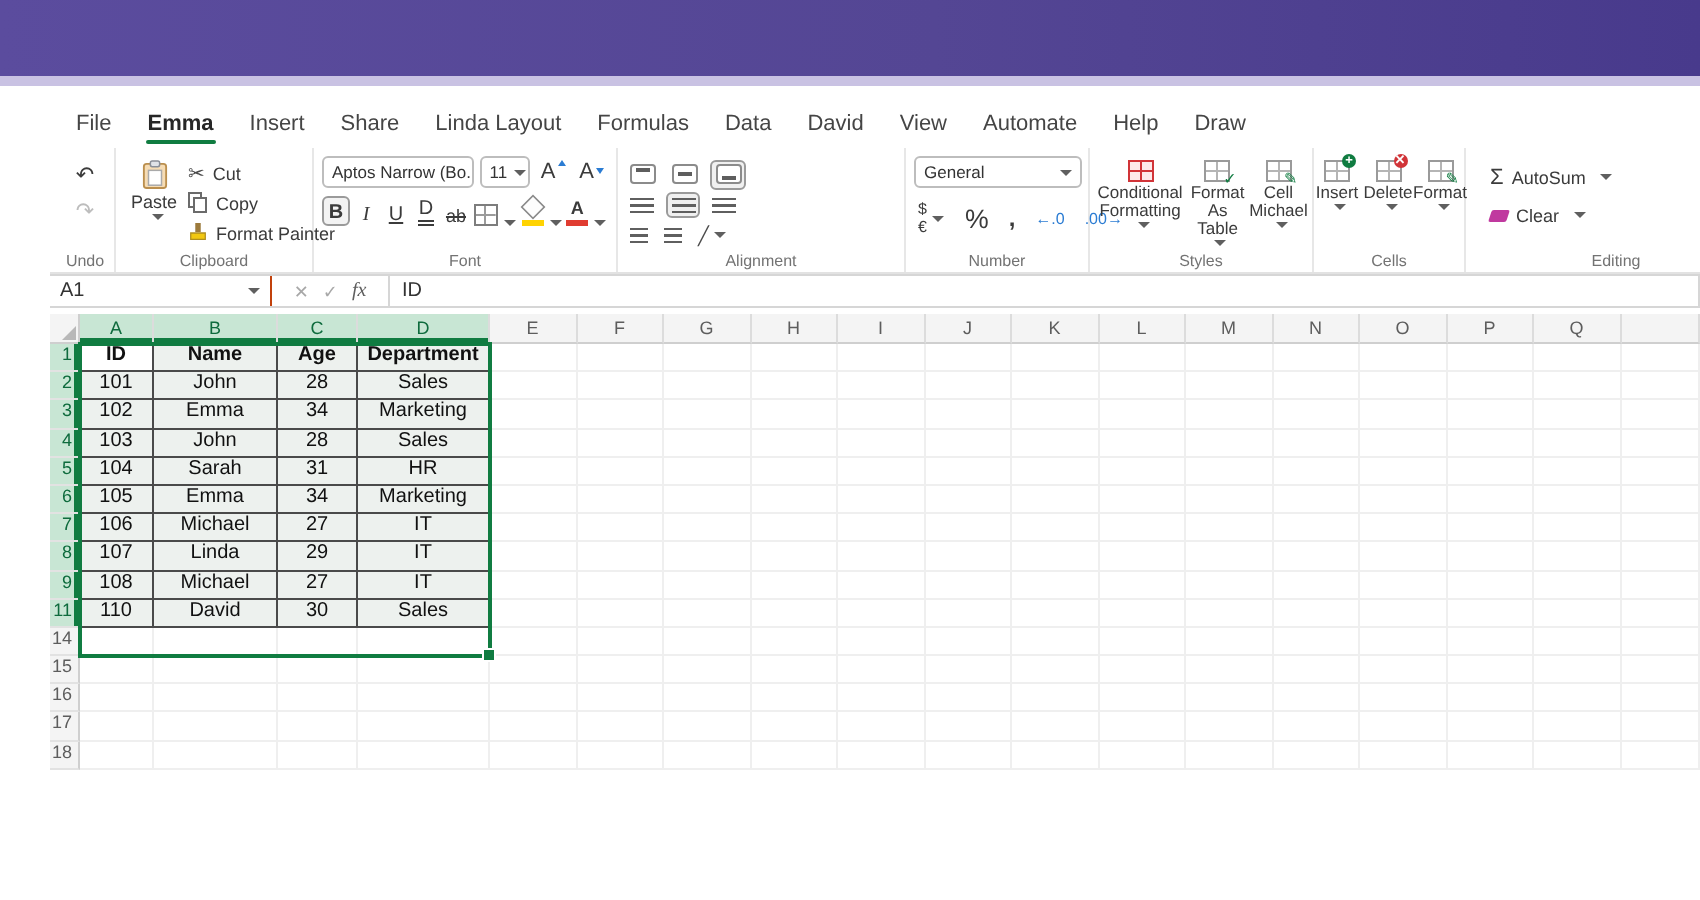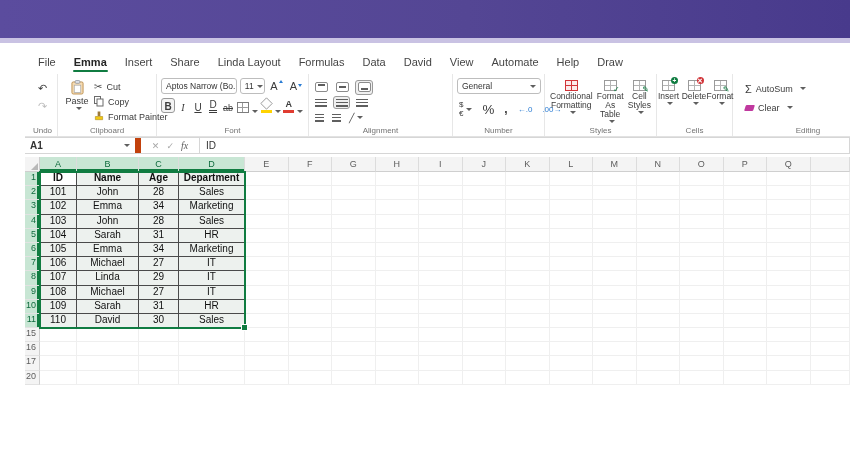--- a/index.html
+++ b/index.html
@@ -111,21 +111,21 @@
   .badge.r{background:#d13438;}
 
   
   .g-edit{width:150px;border-right:none;}
   .editcol{display:flex;flex-direction:column;gap:6px;padding-top:4px;padding-left:6px;}
   .sig{font-size:11px;}
   .eraser{display:inline-block;width:9px;height:6px;background:#c0399f;border-radius:1px;transform:skewX(-18deg);}
 
   
   .fbar{position:absolute;left:0;right:0;top:87px;height:17px;display:flex;align-items:stretch;border:1px solid #d6d6d6;border-left:none;background:#fff;box-sizing:border-box;}
-  .namebox{width:100px;display:flex;align-items:center;justify-content:space-between;padding:0 5px;border-right:6px solid #c2410c;font-size:10px;color:#333;font-weight:bold;}
+  .namebox{width:100px;display:flex;align-items:center;justify-content:space-between;padding:0 5px;border-right:1px solid #c2410c;font-size:10px;color:#333;}
   .fbicons{width:58px;display:flex;align-items:center;gap:7px;justify-content:center;border-right:1px solid #d6d6d6;color:#a8a8a8;font-size:9px;}
   .fx{font-style:italic;font-family:"Liberation Serif",serif;color:#5f5f5f;font-size:10px;}
   .fcontent{flex:1;display:flex;align-items:center;padding-left:6px;font-size:10px;color:#333;}
 
   
   .grid{position:absolute;left:0;right:0;top:107px;bottom:0;background:#fff;}
   .grow{display:flex;}
   .gcell{box-sizing:border-box;flex:0 0 auto;overflow:hidden;white-space:nowrap;}
   .corner{background:#f4f4f4;border-right:1px solid #cfcfcf;border-bottom:1px solid #cfcfcf;position:relative;}
   .corner::after{content:"";position:absolute;right:1px;bottom:1px;width:0;height:0;border-left:7px solid transparent;border-bottom:7px solid #b8b8b8;}
@@ -356,21 +356,21 @@
             <span class="ic-grid">
                 <span class="ovr green">✓</span>
               </span>
             <span>Format As Table</span>
             <i class="caret"></i>
           </button>
           <button class="stkbtn" style="width:28px">
             <span class="ic-grid">
                 <span class="ovr green">✎</span>
               </span>
-            <span>Cell Styles</span>
+            <span>Cell Michael</span>
             <i class="caret"></i>
           </button>
         </div>
         <div class="glabel">Styles</div>
       </div>
 
       <div class="rgroup g-cells">
         <div class="stackbtns">
           <button class="stkbtn" style="width:23px">
             <span class="ic-grid">
@@ -634,41 +634,20 @@
           <div class="gcell cell" style="width: 43.5px; height: 14.2px;"></div>
           <div class="gcell cell" style="width: 43.5px; height: 14.2px;"></div>
           <div class="gcell cell" style="width: 43.5px; height: 14.2px;"></div>
           <div class="gcell cell" style="width: 43.5px; height: 14.2px;"></div>
           <div class="gcell cell" style="width: 43.5px; height: 14.2px;"></div>
           <div class="gcell cell" style="width: 43.5px; height: 14.2px;"></div>
           <div class="gcell cell" style="width: 43.5px; height: 14.2px;"></div>
           <div class="gcell cell" style="width: 39.5px; height: 14.2px;"></div>
         </div>
         <div class="grow">
-          <div class="gcell rowh sel" style="width: 15px; height: 14.2px;">10</div>
-          <div class="gcell cell tbl" style="width: 37px; height: 14.2px;">109</div>
-          <div class="gcell cell tbl" style="width: 62px; height: 14.2px;">Sarah</div>
-          <div class="gcell cell tbl" style="width: 40px; height: 14.2px;">31</div>
-          <div class="gcell cell tbl" style="width: 66px; height: 14.2px;">HR</div>
-          <div class="gcell cell" style="width: 43.5px; height: 14.2px;"></div>
-          <div class="gcell cell" style="width: 43.5px; height: 14.2px;"></div>
-          <div class="gcell cell" style="width: 43.5px; height: 14.2px;"></div>
-          <div class="gcell cell" style="width: 43.5px; height: 14.2px;"></div>
-          <div class="gcell cell" style="width: 43.5px; height: 14.2px;"></div>
-          <div class="gcell cell" style="width: 43.5px; height: 14.2px;"></div>
-          <div class="gcell cell" style="width: 43.5px; height: 14.2px;"></div>
-          <div class="gcell cell" style="width: 43.5px; height: 14.2px;"></div>
-          <div class="gcell cell" style="width: 43.5px; height: 14.2px;"></div>
-          <div class="gcell cell" style="width: 43.5px; height: 14.2px;"></div>
-          <div class="gcell cell" style="width: 43.5px; height: 14.2px;"></div>
-          <div class="gcell cell" style="width: 43.5px; height: 14.2px;"></div>
-          <div class="gcell cell" style="width: 43.5px; height: 14.2px;"></div>
-          <div class="gcell cell" style="width: 39.5px; height: 14.2px;"></div>
-        </div>
-        <div class="grow">
           <div class="gcell rowh sel" style="width: 15px; height: 14.2px;">11</div>
           <div class="gcell cell tbl" style="width: 37px; height: 14.2px;">110</div>
           <div class="gcell cell tbl" style="width: 62px; height: 14.2px;">David</div>
           <div class="gcell cell tbl" style="width: 40px; height: 14.2px;">30</div>
           <div class="gcell cell tbl" style="width: 66px; height: 14.2px;">Sales</div>
           <div class="gcell cell" style="width: 43.5px; height: 14.2px;"></div>
           <div class="gcell cell" style="width: 43.5px; height: 14.2px;"></div>
           <div class="gcell cell" style="width: 43.5px; height: 14.2px;"></div>
           <div class="gcell cell" style="width: 43.5px; height: 14.2px;"></div>
           <div class="gcell cell" style="width: 43.5px; height: 14.2px;"></div>
@@ -676,20 +655,41 @@
           <div class="gcell cell" style="width: 43.5px; height: 14.2px;"></div>
           <div class="gcell cell" style="width: 43.5px; height: 14.2px;"></div>
           <div class="gcell cell" style="width: 43.5px; height: 14.2px;"></div>
           <div class="gcell cell" style="width: 43.5px; height: 14.2px;"></div>
           <div class="gcell cell" style="width: 43.5px; height: 14.2px;"></div>
           <div class="gcell cell" style="width: 43.5px; height: 14.2px;"></div>
           <div class="gcell cell" style="width: 43.5px; height: 14.2px;"></div>
           <div class="gcell cell" style="width: 39.5px; height: 14.2px;"></div>
         </div>
         <div class="grow">
+          <div class="gcell rowh" style="width: 15px; height: 14.2px;">14</div>
+          <div class="gcell cell" style="width: 37px; height: 14.2px;"></div>
+          <div class="gcell cell" style="width: 62px; height: 14.2px;"></div>
+          <div class="gcell cell" style="width: 40px; height: 14.2px;"></div>
+          <div class="gcell cell" style="width: 66px; height: 14.2px;"></div>
+          <div class="gcell cell" style="width: 43.5px; height: 14.2px;"></div>
+          <div class="gcell cell" style="width: 43.5px; height: 14.2px;"></div>
+          <div class="gcell cell" style="width: 43.5px; height: 14.2px;"></div>
+          <div class="gcell cell" style="width: 43.5px; height: 14.2px;"></div>
+          <div class="gcell cell" style="width: 43.5px; height: 14.2px;"></div>
+          <div class="gcell cell" style="width: 43.5px; height: 14.2px;"></div>
+          <div class="gcell cell" style="width: 43.5px; height: 14.2px;"></div>
+          <div class="gcell cell" style="width: 43.5px; height: 14.2px;"></div>
+          <div class="gcell cell" style="width: 43.5px; height: 14.2px;"></div>
+          <div class="gcell cell" style="width: 43.5px; height: 14.2px;"></div>
+          <div class="gcell cell" style="width: 43.5px; height: 14.2px;"></div>
+          <div class="gcell cell" style="width: 43.5px; height: 14.2px;"></div>
+          <div class="gcell cell" style="width: 43.5px; height: 14.2px;"></div>
+          <div class="gcell cell" style="width: 39.5px; height: 14.2px;"></div>
+        </div>
+        <div class="grow">
           <div class="gcell rowh" style="width: 15px; height: 14.2px;">15</div>
           <div class="gcell cell" style="width: 37px; height: 14.2px;"></div>
           <div class="gcell cell" style="width: 62px; height: 14.2px;"></div>
           <div class="gcell cell" style="width: 40px; height: 14.2px;"></div>
           <div class="gcell cell" style="width: 66px; height: 14.2px;"></div>
           <div class="gcell cell" style="width: 43.5px; height: 14.2px;"></div>
           <div class="gcell cell" style="width: 43.5px; height: 14.2px;"></div>
           <div class="gcell cell" style="width: 43.5px; height: 14.2px;"></div>
           <div class="gcell cell" style="width: 43.5px; height: 14.2px;"></div>
           <div class="gcell cell" style="width: 43.5px; height: 14.2px;"></div>
@@ -739,21 +739,21 @@
           <div class="gcell cell" style="width: 43.5px; height: 14.2px;"></div>
           <div class="gcell cell" style="width: 43.5px; height: 14.2px;"></div>
           <div class="gcell cell" style="width: 43.5px; height: 14.2px;"></div>
           <div class="gcell cell" style="width: 43.5px; height: 14.2px;"></div>
           <div class="gcell cell" style="width: 43.5px; height: 14.2px;"></div>
           <div class="gcell cell" style="width: 43.5px; height: 14.2px;"></div>
           <div class="gcell cell" style="width: 43.5px; height: 14.2px;"></div>
           <div class="gcell cell" style="width: 39.5px; height: 14.2px;"></div>
         </div>
         <div class="grow">
-          <div class="gcell rowh" style="width: 15px; height: 14.2px;">20</div>
+          <div class="gcell rowh" style="width: 15px; height: 14.2px;">18</div>
           <div class="gcell cell" style="width: 37px; height: 14.2px;"></div>
           <div class="gcell cell" style="width: 62px; height: 14.2px;"></div>
           <div class="gcell cell" style="width: 40px; height: 14.2px;"></div>
           <div class="gcell cell" style="width: 66px; height: 14.2px;"></div>
           <div class="gcell cell" style="width: 43.5px; height: 14.2px;"></div>
           <div class="gcell cell" style="width: 43.5px; height: 14.2px;"></div>
           <div class="gcell cell" style="width: 43.5px; height: 14.2px;"></div>
           <div class="gcell cell" style="width: 43.5px; height: 14.2px;"></div>
           <div class="gcell cell" style="width: 43.5px; height: 14.2px;"></div>
           <div class="gcell cell" style="width: 43.5px; height: 14.2px;"></div>

